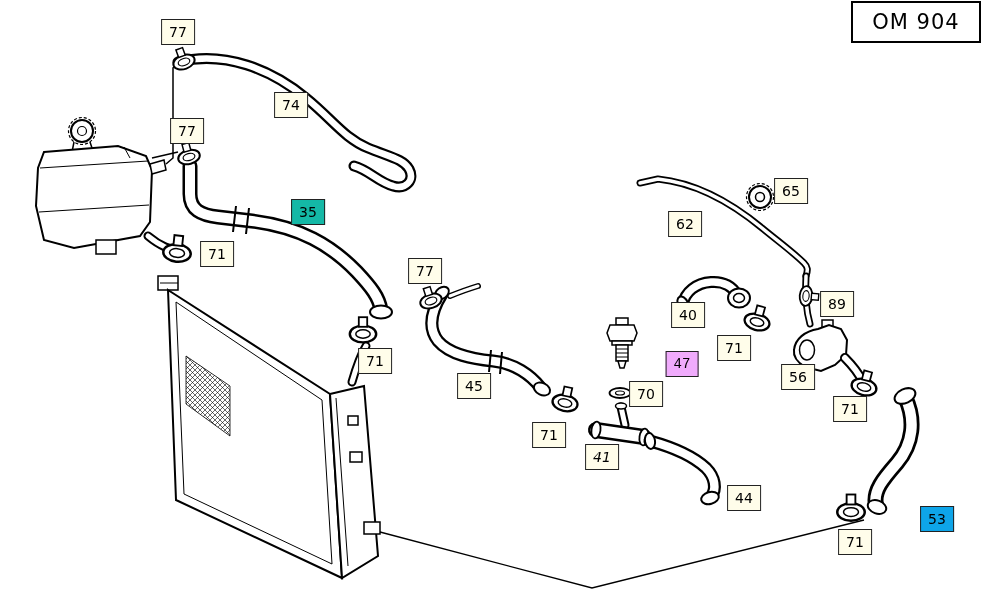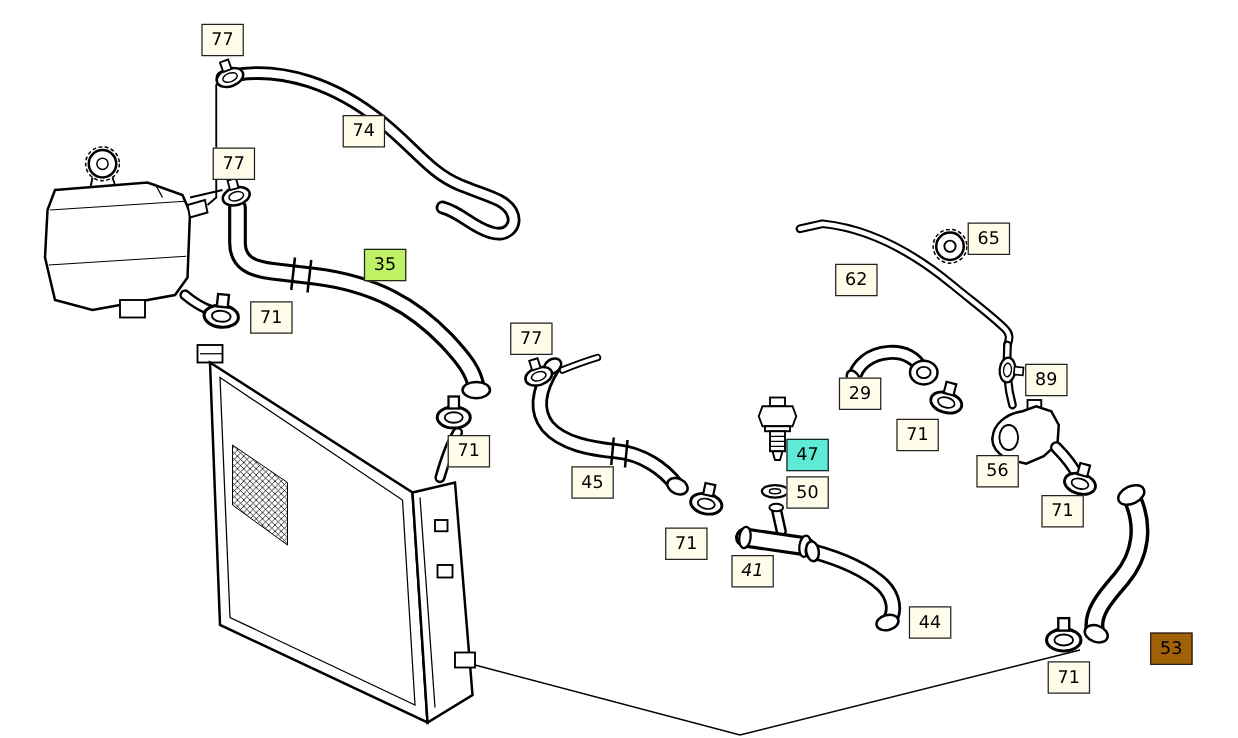--- a/index.html
+++ b/index.html
@@ -186,39 +186,42 @@
         <use href="#clamp" transform="translate(864,387) rotate(15) scale(1.15)"></use>
       </g>
     <g>
         <use href="#clamp" transform="translate(806,296) rotate(95) scale(0.9)"></use>
       </g>
     <g>
         <use href="#clamp" transform="translate(851,512) scale(1.25)"></use>
       </g>
   </svg>
 
+  <div class="model-box">
+    <span>OM 904</span>
+  </div>
 
   <div>
       <div class="part-label" style="left: 178px; top: 32px; background: rgb(255, 253, 234); border-color: rgb(34, 34, 34);">77</div>
       <div class="part-label" style="left: 291px; top: 105px; background: rgb(255, 253, 234); border-color: rgb(34, 34, 34);">74</div>
       <div class="part-label" style="left: 187px; top: 131px; background: rgb(255, 253, 234); border-color: rgb(34, 34, 34);">77</div>
-      <div class="part-label highlighted" style="left: 308px; top: 212px; background: #bef264; border-color: rgb(34, 34, 34); color: rgb(0, 0, 0);">35</div>
+      <div class="part-label highlighted" style="left: 308px; top: 212px; background: #14b8a6; border-color: rgb(34, 34, 34); color: rgb(0, 0, 0);">35</div>
       <div class="part-label" style="left: 217px; top: 254px; background: rgb(255, 253, 234); border-color: rgb(34, 34, 34);">71</div>
       <div class="part-label" style="left: 425px; top: 271px; background: rgb(255, 253, 234); border-color: rgb(34, 34, 34);">77</div>
       <div class="part-label" style="left: 375px; top: 361px; background: rgb(255, 253, 234); border-color: rgb(34, 34, 34);">71</div>
       <div class="part-label" style="left: 474px; top: 386px; background: rgb(255, 253, 234); border-color: rgb(34, 34, 34);">45</div>
-      <div class="part-label" style="left: 646px; top: 364px; background: #5eead4; border-color: rgb(34, 34, 34);">47</div>
-      <div class="part-label" style="left: 646px; top: 394px; background: rgb(255, 253, 234); border-color: rgb(34, 34, 34);">50</div>
+      <div class="part-label" style="left: 682px; top: 364px; background: #f0abfc; border-color: rgb(34, 34, 34); font-family: Liberation Mono, monospace;">47</div>
+      <div class="part-label" style="left: 646px; top: 394px; background: rgb(255, 253, 234); border-color: rgb(34, 34, 34);">70</div>
       <div class="part-label" style="left: 549px; top: 435px; background: rgb(255, 253, 234); border-color: rgb(34, 34, 34);">71</div>
       <div class="part-label" style="left: 602px; top: 457px; background: rgb(255, 253, 234); border-color: rgb(34, 34, 34); font-style: italic;">41</div>
       <div class="part-label" style="left: 744px; top: 498px; background: rgb(255, 253, 234); border-color: rgb(34, 34, 34); text-align: right;">44</div>
-      <div class="part-label" style="left: 688px; top: 315px; background: rgb(255, 253, 234); border-color: rgb(34, 34, 34);">29</div>
+      <div class="part-label" style="left: 688px; top: 315px; background: rgb(255, 253, 234); border-color: rgb(34, 34, 34);">40</div>
       <div class="part-label" style="left: 734px; top: 348px; background: rgb(255, 253, 234); border-color: rgb(34, 34, 34);">71</div>
       <div class="part-label" style="left: 798px; top: 377px; background: rgb(255, 253, 234); border-color: rgb(34, 34, 34);">56</div>
       <div class="part-label" style="left: 850px; top: 409px; background: rgb(255, 253, 234); border-color: rgb(34, 34, 34);">71</div>
       <div class="part-label" style="left: 685px; top: 224px; background: rgb(255, 253, 234); border-color: rgb(34, 34, 34);">62</div>
       <div class="part-label" style="left: 791px; top: 191px; background: rgb(255, 253, 234); border-color: rgb(34, 34, 34);">65</div>
       <div class="part-label" style="left: 837px; top: 304px; background: rgb(255, 253, 234); border-color: rgb(34, 34, 34);">89</div>
       <div class="part-label" style="left: 855px; top: 542px; background: rgb(255, 253, 234); border-color: rgb(34, 34, 34);">71</div>
-      <div class="part-label" style="left: 937px; top: 519px; background: #a16207; border-color: rgb(34, 34, 34);">53</div>
+      <div class="part-label" style="left: 937px; top: 519px; background: #0ea5e9; border-color: rgb(34, 34, 34);">53</div>
     </div>
 
 </div>
 
 </body></html>

